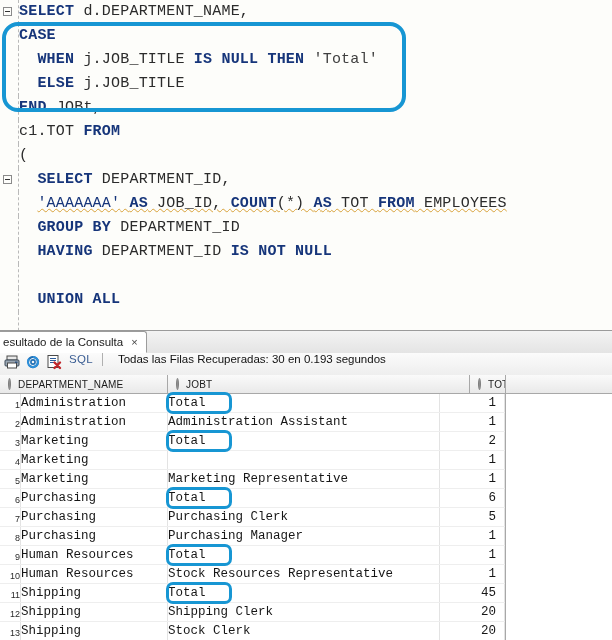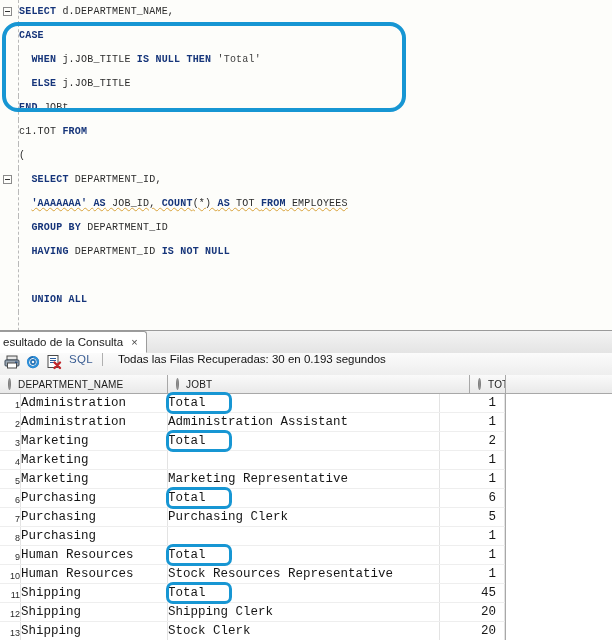--- a/index.html
+++ b/index.html
@@ -30,30 +30,30 @@
     position:absolute;left:3px;width:9px;height:9px;
     border:1px solid #8a8a8a;background:#fdfdfa;
     box-sizing:border-box;
   }
   .fold-box:before{
     content:"";position:absolute;left:1px;top:3px;width:5px;height:1px;background:#333;
   }
   .code{
     position:absolute;left:19px;top:0;right:0;
     font-family:"Liberation Mono","DejaVu Sans Mono",monospace;
-    font-size:10px;
+    font-size:15px;
     line-height:24px;
     color:#1a1a1a;
     white-space:pre;
     letter-spacing:0.2px;
   }
   .code div{height:24px;}
   .kw{color:#16357a;font-weight:bold;}
   .str{color:#3f3f3f;}
-  .strb{color:#16357a;font-weight:bold;}
+  .strb{color:#16357a;font-weight:normal;}
   .ident{color:#2b2b2b;}
   .squiggle{
     text-decoration:underline;
     text-decoration-style:wavy;
     text-decoration-color:#d8a23a;
     text-decoration-thickness:1px;
   }
 
   
   .case-ring{
@@ -337,20 +337,21 @@
             <span class="cell c-jobt">Purchasing Clerk</span>
             <span class="cell c-tot">5</span>
           </div>
           <div class="grow">
             <span class="vline" style="left: 20px;"></span>
             <span class="vline" style="left: 167px;"></span>
             <span class="vline" style="left: 439px;"></span>
             <span class="vline" style="left: 504px;"></span>
             <span class="cnum">8</span>
             <span class="cell c-dept">Purchasing</span>
+            <span class="cell c-jobt">Purchasing Manager</span>
             <span class="cell c-tot">1</span>
           </div>
           <div class="grow">
             <span class="vline" style="left: 20px;"></span>
             <span class="vline" style="left: 167px;"></span>
             <span class="vline" style="left: 439px;"></span>
             <span class="vline" style="left: 504px;"></span>
             <span class="cnum">9</span>
             <span class="cell c-dept">Human Resources</span>
             <span class="cell c-jobt">Total</span>

